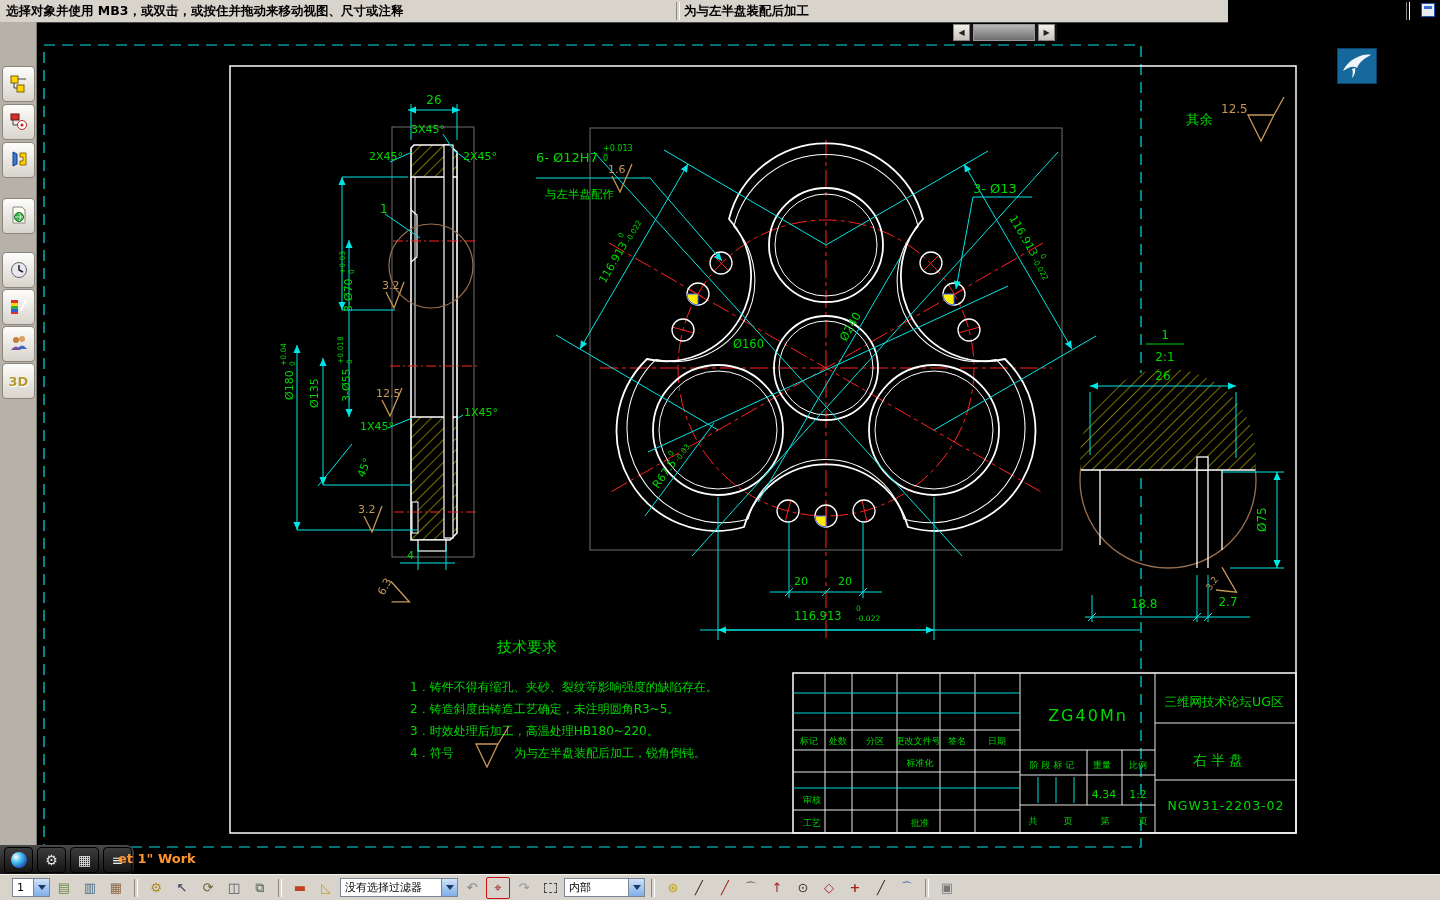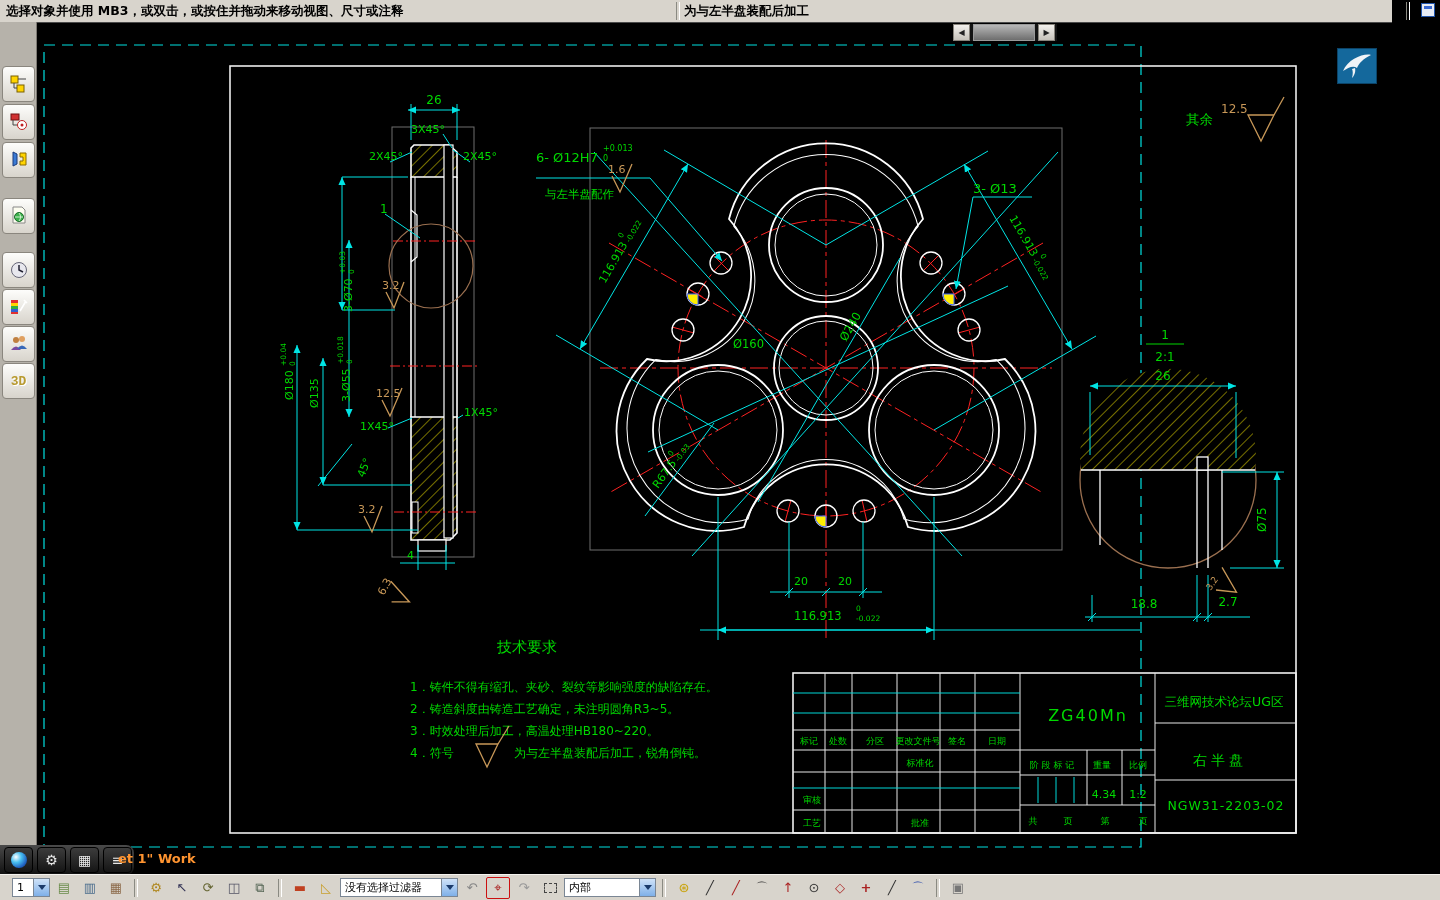--- a/index.html
+++ b/index.html
@@ -1,17 +1,17 @@
 <!DOCTYPE html>
 <html><head>
 <meta charset="utf-8">
 <style>
   html,body{margin:0;padding:0;width:1440px;height:900px;overflow:hidden;background:#000;
     font-family:"DejaVu Sans",sans-serif;}
-  .statusbar{position:absolute;left:0;top:0;width:1392px;height:22px;background:#d8d4cc;
+  .statusbar{position:absolute;left:0;top:0;width:1228px;height:22px;background:#d8d4cc;
     border-bottom:1px solid #4a4a4a;display:flex;align-items:center;font-weight:bold;
     font-size:12.5px;color:#000;}
   .statusbar .msg{padding-left:6px;white-space:nowrap;}
   .statusbar .div{position:absolute;left:676px;top:2px;height:18px;width:2px;
     border-left:1px solid #8a8a82;border-right:1px solid #fff;}
   .statusbar .hint{position:absolute;left:684px;top:0;height:22px;display:flex;align-items:center;}
   .statusbar .div2{position:absolute;left:1406px;top:2px;height:18px;width:2px;
     border-left:1px solid #8a8a82;border-right:1px solid #fff;}
   .win-ico{position:absolute;left:1421px;top:3px;width:14px;height:14px;border:1px solid #2255aa;
     background:#e8ecf4;box-sizing:border-box;}
@@ -471,21 +471,21 @@
   </div>
   <div class="lbtn" style="top:304px">
     <svg width="20" height="20">
       <circle cx="7" cy="6" r="3" fill="#c08040"></circle>
         <path d="M2,16 Q7,9 12,16 Z" fill="#7a4aa0"></path>
       <circle cx="13" cy="5" r="3" fill="#e0a060"></circle>
         <path d="M8,15 Q13,8 18,15 Z" fill="#3868b8"></path>
     </svg>
   </div>
   <div class="lbtn" style="top:341px">
-    <span style="font-size:13px;font-weight:bold;color:#b89a30;text-shadow:1px 1px 0 #fff;font-family:Liberation Mono, monospace;">3D</span>
+    <span style="font-size:13px;font-weight:bold;color:#b89a30;text-shadow:1px 1px 0 #fff;">3D</span>
   </div>
 </div>
 
 <div class="scroll">
   <div class="sbtn">◀</div>
   <div class="sthumb"></div>
   <div class="sbtn" style="margin-left:3px">▶</div>
 </div>
 
 <div class="logo">
@@ -525,21 +525,21 @@
   <div class="combo" style="width:118px">
     <span>没有选择过滤器</span>
     <span class="arrow"></span>
   </div>
   <span class="tbtn" style="color:#888">↶</span>
   <span class="tbtn redbox" style="color:#aa2222">⌖</span>
   <span class="tbtn" style="color:#999">↷</span>
   <span class="tbtn">
       <span class="marq"></span>
     </span>
-  <div class="combo" style="width:92px">
+  <div class="combo" style="width:81px">
     <span>内部</span>
     <span class="arrow"></span>
   </div>
   <span class="tsep"></span>
   <span class="tbtn" style="color:#c8a000">⊛</span>
   <span class="tbtn" style="color:#333">╱</span>
   <span class="tbtn" style="color:#a22">╱</span>
   <span class="tbtn" style="color:#333">⌒</span>
   <span class="tbtn" style="color:#a22">↑</span>
   <span class="tbtn" style="color:#333">⊙</span>

